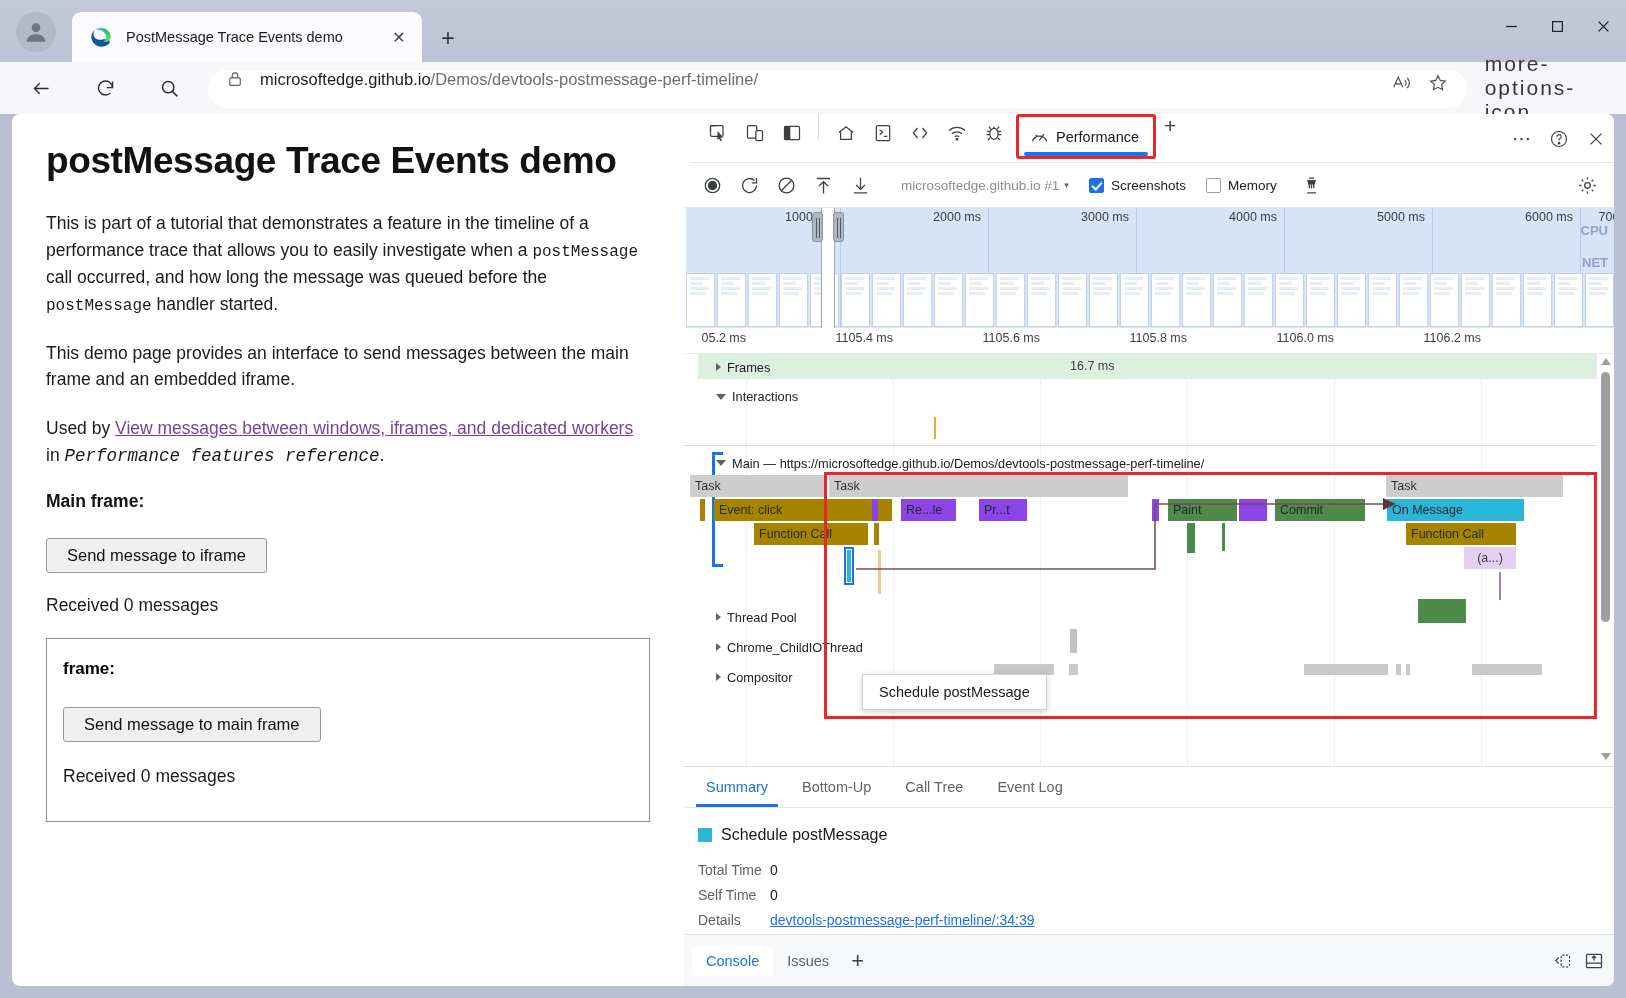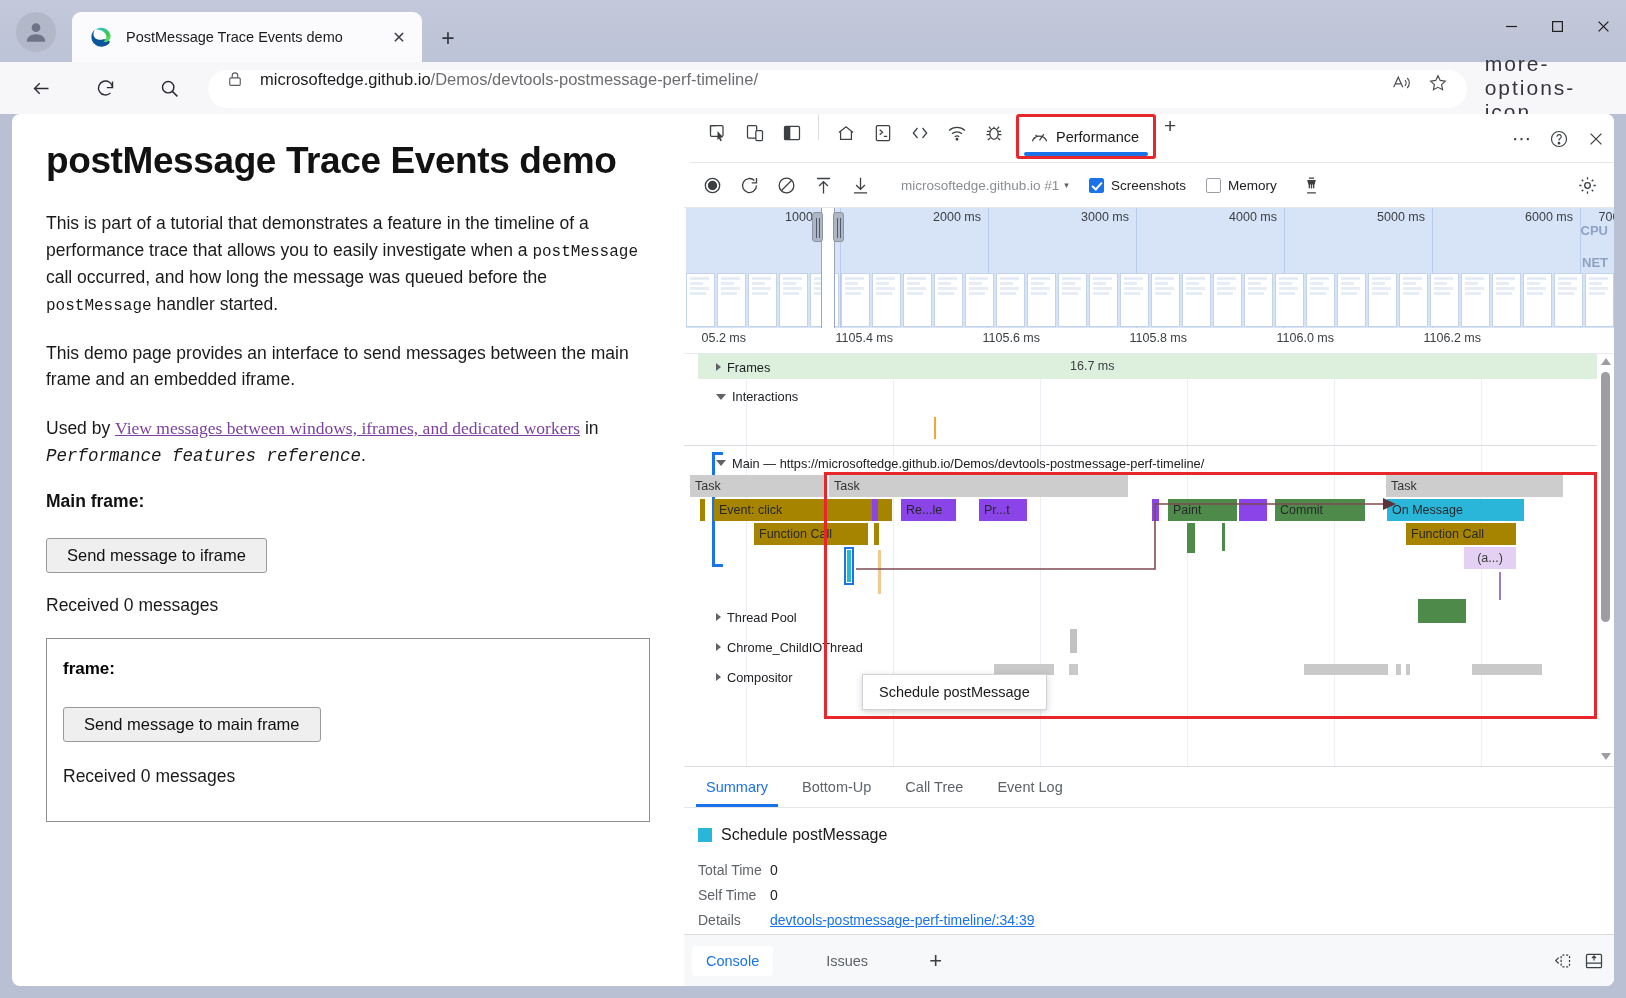--- a/index.html
+++ b/index.html
@@ -77,21 +77,21 @@
 
   
   .page {
     position: absolute; left: 12px; top: 114px; width: 672px; height: 872px;
     background: #fff; border-radius: 8px 0 0 8px; overflow: hidden;
     padding: 26px 34px;
   }
   .page h1 { font-size: 37px; font-weight: 700; color: #121212; letter-spacing: -0.4px; margin-bottom: 28px; }
   .page p { font-size: 17.5px; line-height: 1.52; color: #1a1a1a; margin-bottom: 22px; }
   .page code { font-family: "Liberation Mono", monospace; font-size: 16px; }
-  .page a { color: #7a3fa0; text-decoration: underline; font-family: Liberation Serif, serif; }
+  .page a { color: #7a3fa0; text-decoration: underline; }
   .page em { font-style: italic; font-family: Liberation Mono, monospace; }
   .page h3 { font-size: 17.5px; font-weight: 700; color: #111; margin-bottom: 26px; }
   .demo-btn {
     font-family: "Liberation Sans", sans-serif; font-size: 16.5px;
     background: #efefef; border: 1px solid #9a9a9a; border-radius: 3px;
     padding: 7px 20px; color: #111; cursor: pointer;
   }
   .recv { font-size: 17.5px; color: #1a1a1a; margin: 22px 0; }
   .iframe-box { border: 1px solid #8d8d8d; padding: 20px 16px; margin-top: 6px; }
   .iframe-box h4 { font-size: 17px; font-weight: 700; margin-bottom: 28px; }
@@ -241,21 +241,21 @@
   .sum-row { display: flex; font-size: 14px; color: #3c4043; margin-bottom: 9px; }
   .sum-k { width: 72px; color: #5f6368; }
   .sum-v { color: #202124; }
   .sum-link { color: #1a73e8; text-decoration: underline; }
   .hr { height: 1px; background: #e4e6e8; margin: 16px 0 13px; }
   .stack-h { font-size: 14px; color: #202124; }
 
   .console-bar {
     position: absolute; left: 0; bottom: 0; width: 930px; height: 52px;
     background: #f7f8f9; border-top: 1px solid #dadce0;
-    display: flex; align-items: center; padding-left: 8px; gap: 39px;
+    display: flex; align-items: center; padding-left: 8px;
   }
   .ctab { padding: 0 14px; height: 30px; display: flex; align-items: center; font-size: 14.5px; color: #5f6368; border-radius: 4px; }
   .ctab.active { color: #1a73e8; background: #fff; }
   .c-plus { font-size: 22px; color: #3c4043; font-weight: 300; margin-left: 8px; }
   .c-right { position: absolute; right: 10px; display: flex; gap: 12px; }
   .c-right svg { width: 20px; height: 20px; }
 </style>
 </head>
 <body>
 

